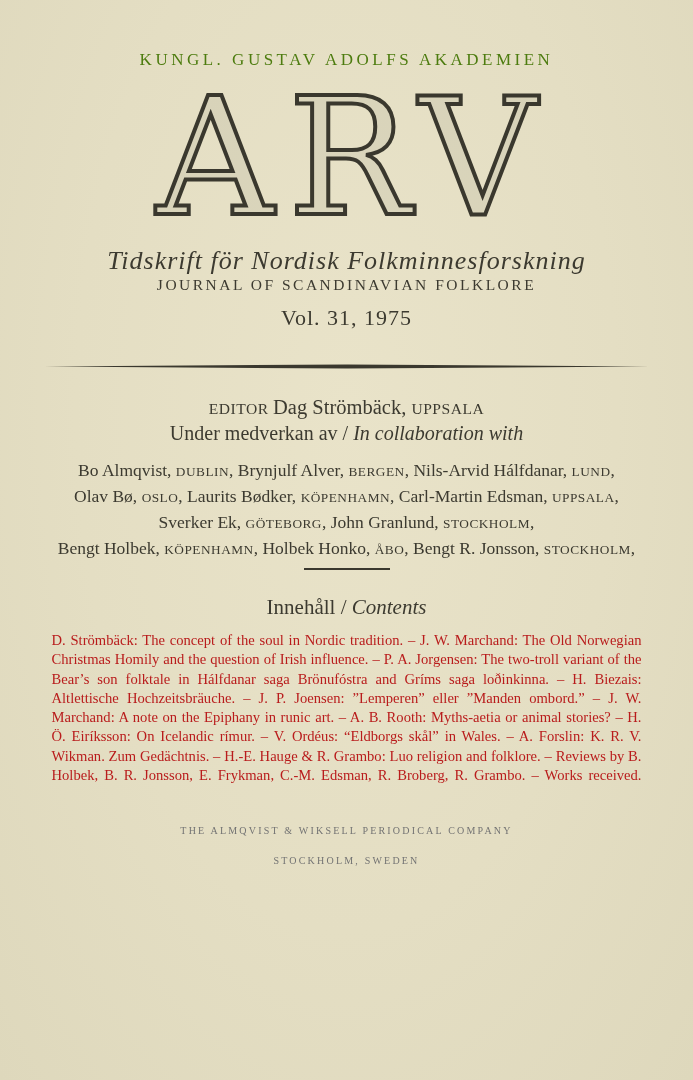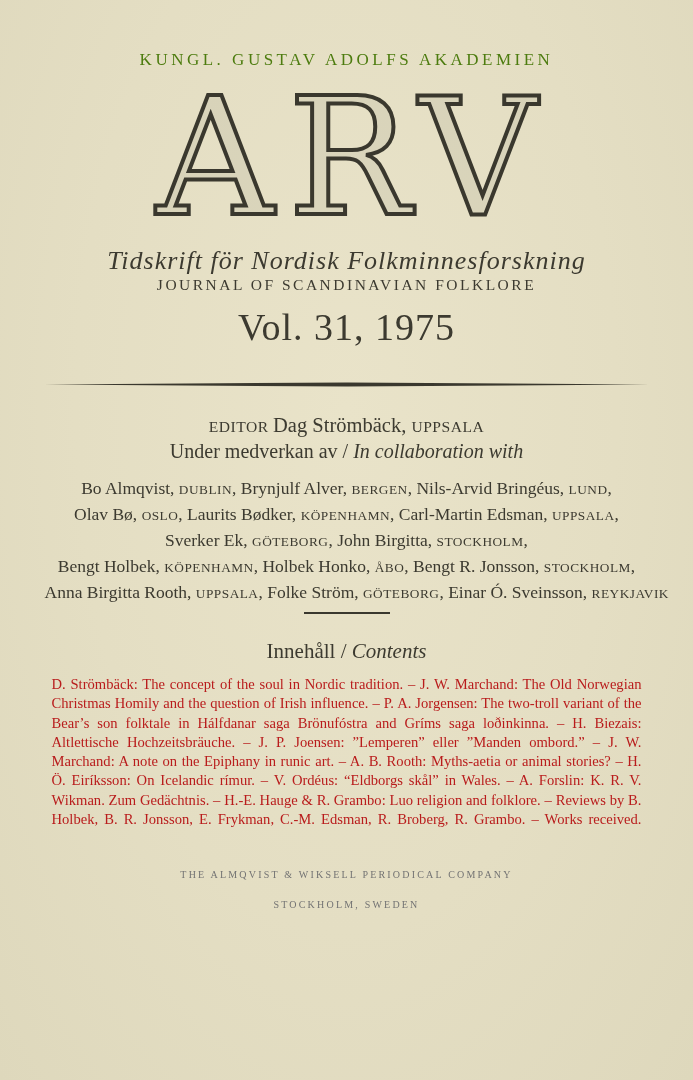--- a/index.html
+++ b/index.html
@@ -40,21 +40,21 @@
     letter-spacing: 1px;
     white-space: nowrap;
   }
   .sub-en {
     font-size: 15.5px;
     letter-spacing: 2.5px;
     white-space: nowrap;
   }
   .vol {
     margin-top: 11px;
-    font-size: 38px;
+    font-size: 22px;
     letter-spacing: 1px;
   }
   .swell-rule { display: block; margin: 33px auto 0 auto; }
   .editor-line {
     margin-top: 27px;
     font-size: 20.5px;
     text-align: center;
   }
   .collab-intro {
     margin-top: 3px;
@@ -112,25 +112,24 @@
 
   <svg class="swell-rule" width="604" height="5" viewBox="0 0 604 5">
     <polygon points="0,2.5 302,0.5 604,2.5 302,4.5" fill="#3a382e"></polygon>
   </svg>
 
   <div class="editor-line"><span class="sc">EDITOR </span><span>Dag Strömbäck, </span><span class="sc">UPPSALA</span></div>
 
   <div class="collab-intro"><span>Under medverkan av / </span><span class="it">In collaboration with</span></div>
 
   <div class="collab">
-    <div class="collab-line"><span>Bo Almqvist, </span><span class="sc">DUBLIN</span><span>, Brynjulf Alver, </span><span class="sc">BERGEN</span><span>, Nils-Arvid Bringéus, </span><span class="sc">LUND</span><span>,</span></div>
+    <div class="collab-line"><span>Bo Almqvist, </span><span class="sc">DUBLIN</span><span>, Brynjulf Alver, </span><span class="sc">BERGEN</span><span>, Nils-Arvid Hálfdanar, </span><span class="sc">LUND</span><span>,</span></div>
     <div class="collab-line"><span>Olav Bø, </span><span class="sc">OSLO</span><span>, Laurits Bødker, </span><span class="sc">KÖPENHAMN</span><span>, Carl-Martin Edsman, </span><span class="sc">UPPSALA</span><span>,</span></div>
-    <div class="collab-line"><span>Sverker Ek, </span><span class="sc">GÖTEBORG</span><span>, John Birgitta, </span><span class="sc">STOCKHOLM</span><span>,</span></div>
+    <div class="collab-line"><span>Sverker Ek, </span><span class="sc">GÖTEBORG</span><span>, John Granlund, </span><span class="sc">STOCKHOLM</span><span>,</span></div>
     <div class="collab-line"><span>Bengt Holbek, </span><span class="sc">KÖPENHAMN</span><span>, Holbek Honko, </span><span class="sc">ÅBO</span><span>, Bengt R. Jonsson, </span><span class="sc">STOCKHOLM</span><span>,</span></div>
-    <div class="collab-line"><span>Anna Birgitta Rooth, </span><span class="sc">UPPSALA</span><span>, Folke Ström, </span><span class="sc">GÖTEBORG</span><span>, Einar Ó. Sveinsson, </span><span class="sc">REYKJAVIK</span></div>
   </div>
 
   <div class="short-rule"></div>
 
   <div class="contents-heading"><span>Innehåll / </span><span class="it">Contents</span></div>
 
   <p class="contents-text">D. Strömbäck: The concept of the soul in Nordic tradition. – J. W. Marchand: The Old Norwegian Christmas Homily and the question of Irish influence. – P. A. Jorgensen: The two-troll variant of the Bear’s son folktale in Hálfdanar saga Brönufóstra and Gríms saga loðinkinna. – H. Biezais: Altlettische Hochzeitsbräuche. – J. P. Joensen: ”Lemperen” eller ”Manden ombord.” – J. W. Marchand: A note on the Epiphany in runic art. – A. B. Rooth: Myths-aetia or animal stories? – H. Ö. Eiríksson: On Icelandic rímur. – V. Ordéus: “Eldborgs skål” in Wales. – A. Forslin: K. R. V. Wikman. Zum Gedächtnis. – H.-E. Hauge &amp; R. Grambo: Luo religion and folklore. – Reviews by B. Holbek, B. R. Jonsson, E. Frykman, C.-M. Edsman, R. Broberg, R. Grambo. – Works received.</p>
 
   <div class="publisher">
     <div>THE ALMQVIST &amp; WIKSELL PERIODICAL COMPANY</div>

